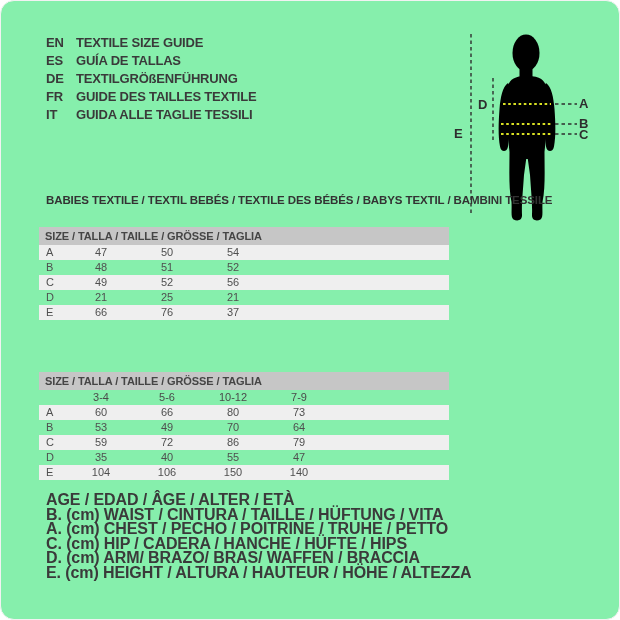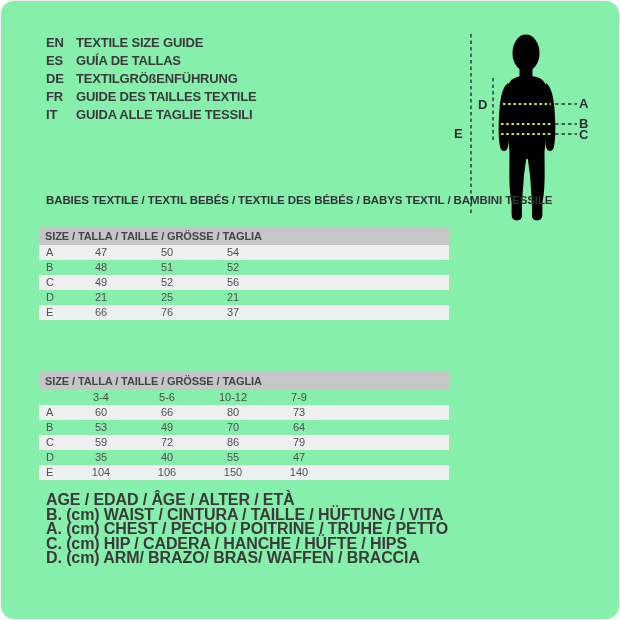--- a/index.html
+++ b/index.html
@@ -185,15 +185,16 @@
       <span class="cell">140</span>
     </div>
   </div>
 
   <div class="legend">
     <div class="legend-line">AGE / EDAD / ÂGE / ALTER / ETÀ</div>
     <div class="legend-line">B. (cm) WAIST / CINTURA / TAILLE / HÜFTUNG / VITA</div>
     <div class="legend-line">A. (cm) CHEST / PECHO / POITRINE / TRUHE / PETTO</div>
     <div class="legend-line">C. (cm) HIP / CADERA / HANCHE / HÜFTE / HIPS</div>
     <div class="legend-line">D. (cm) ARM/ BRAZO/ BRAS/ WAFFEN / BRACCIA</div>
+    <div class="legend-line">E. (cm) HEIGHT / ALTURA / HAUTEUR / HÖHE / ALTEZZA</div>
   </div>
 
 </div>
 
 </body></html>

